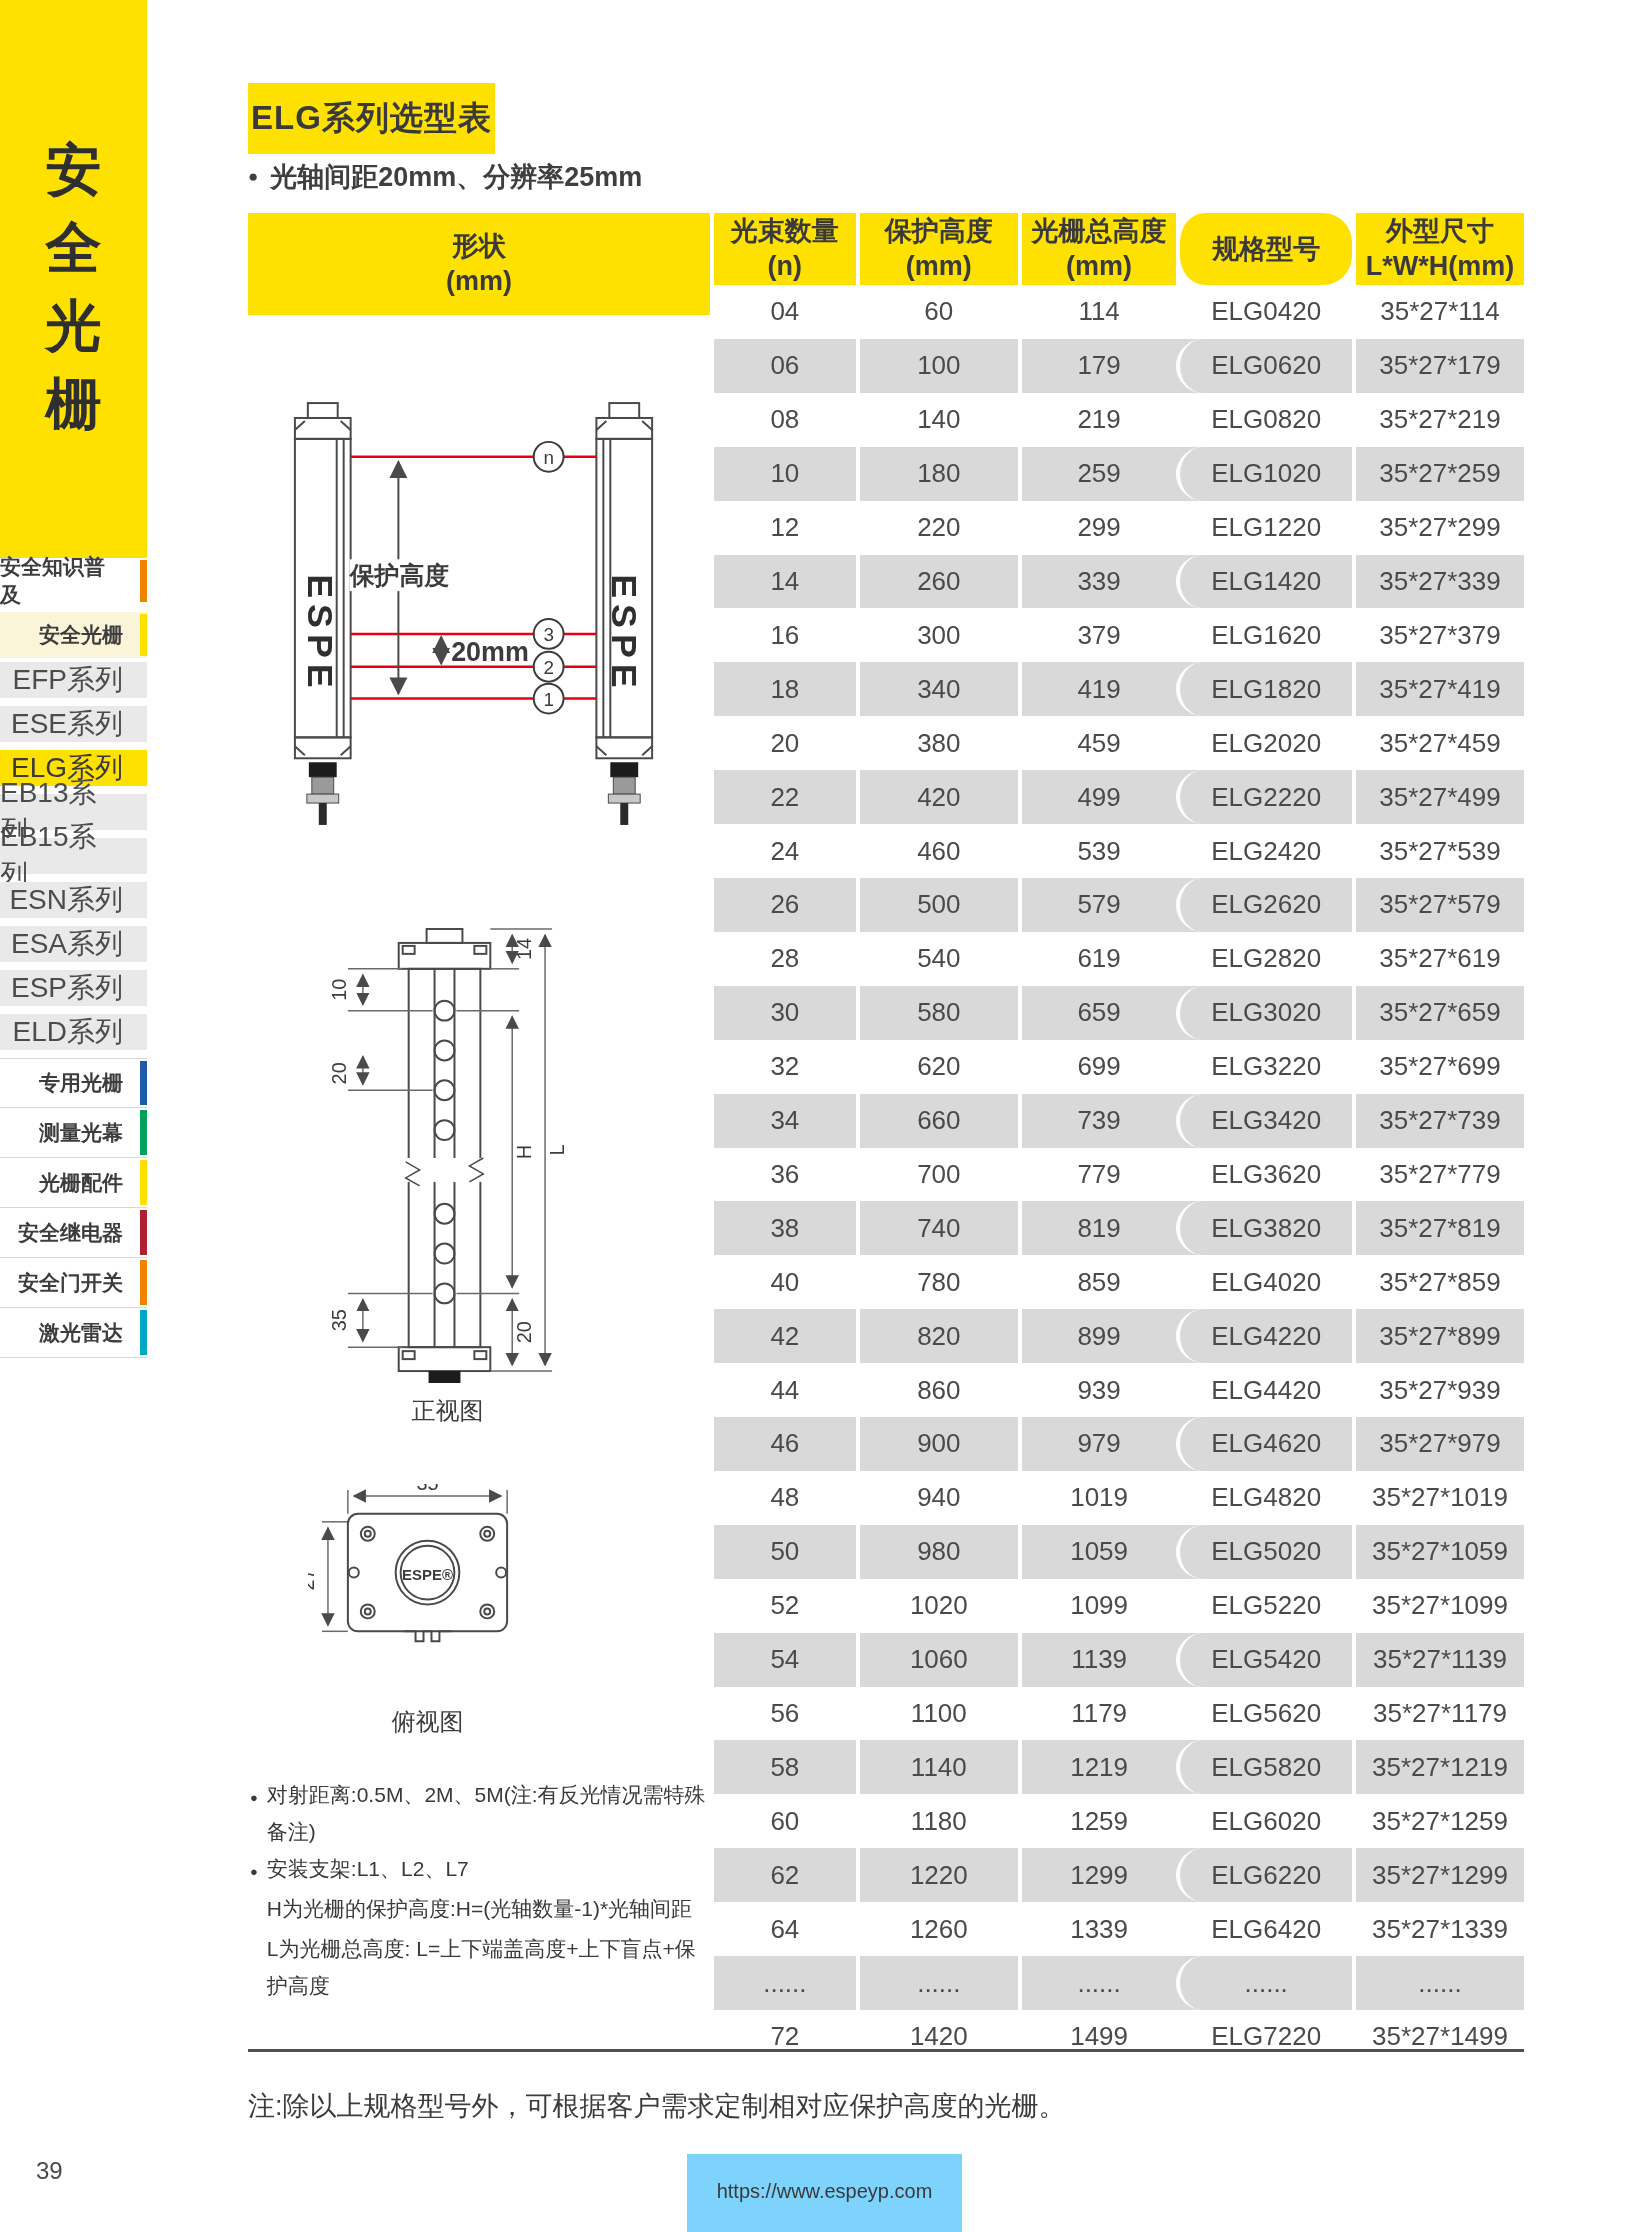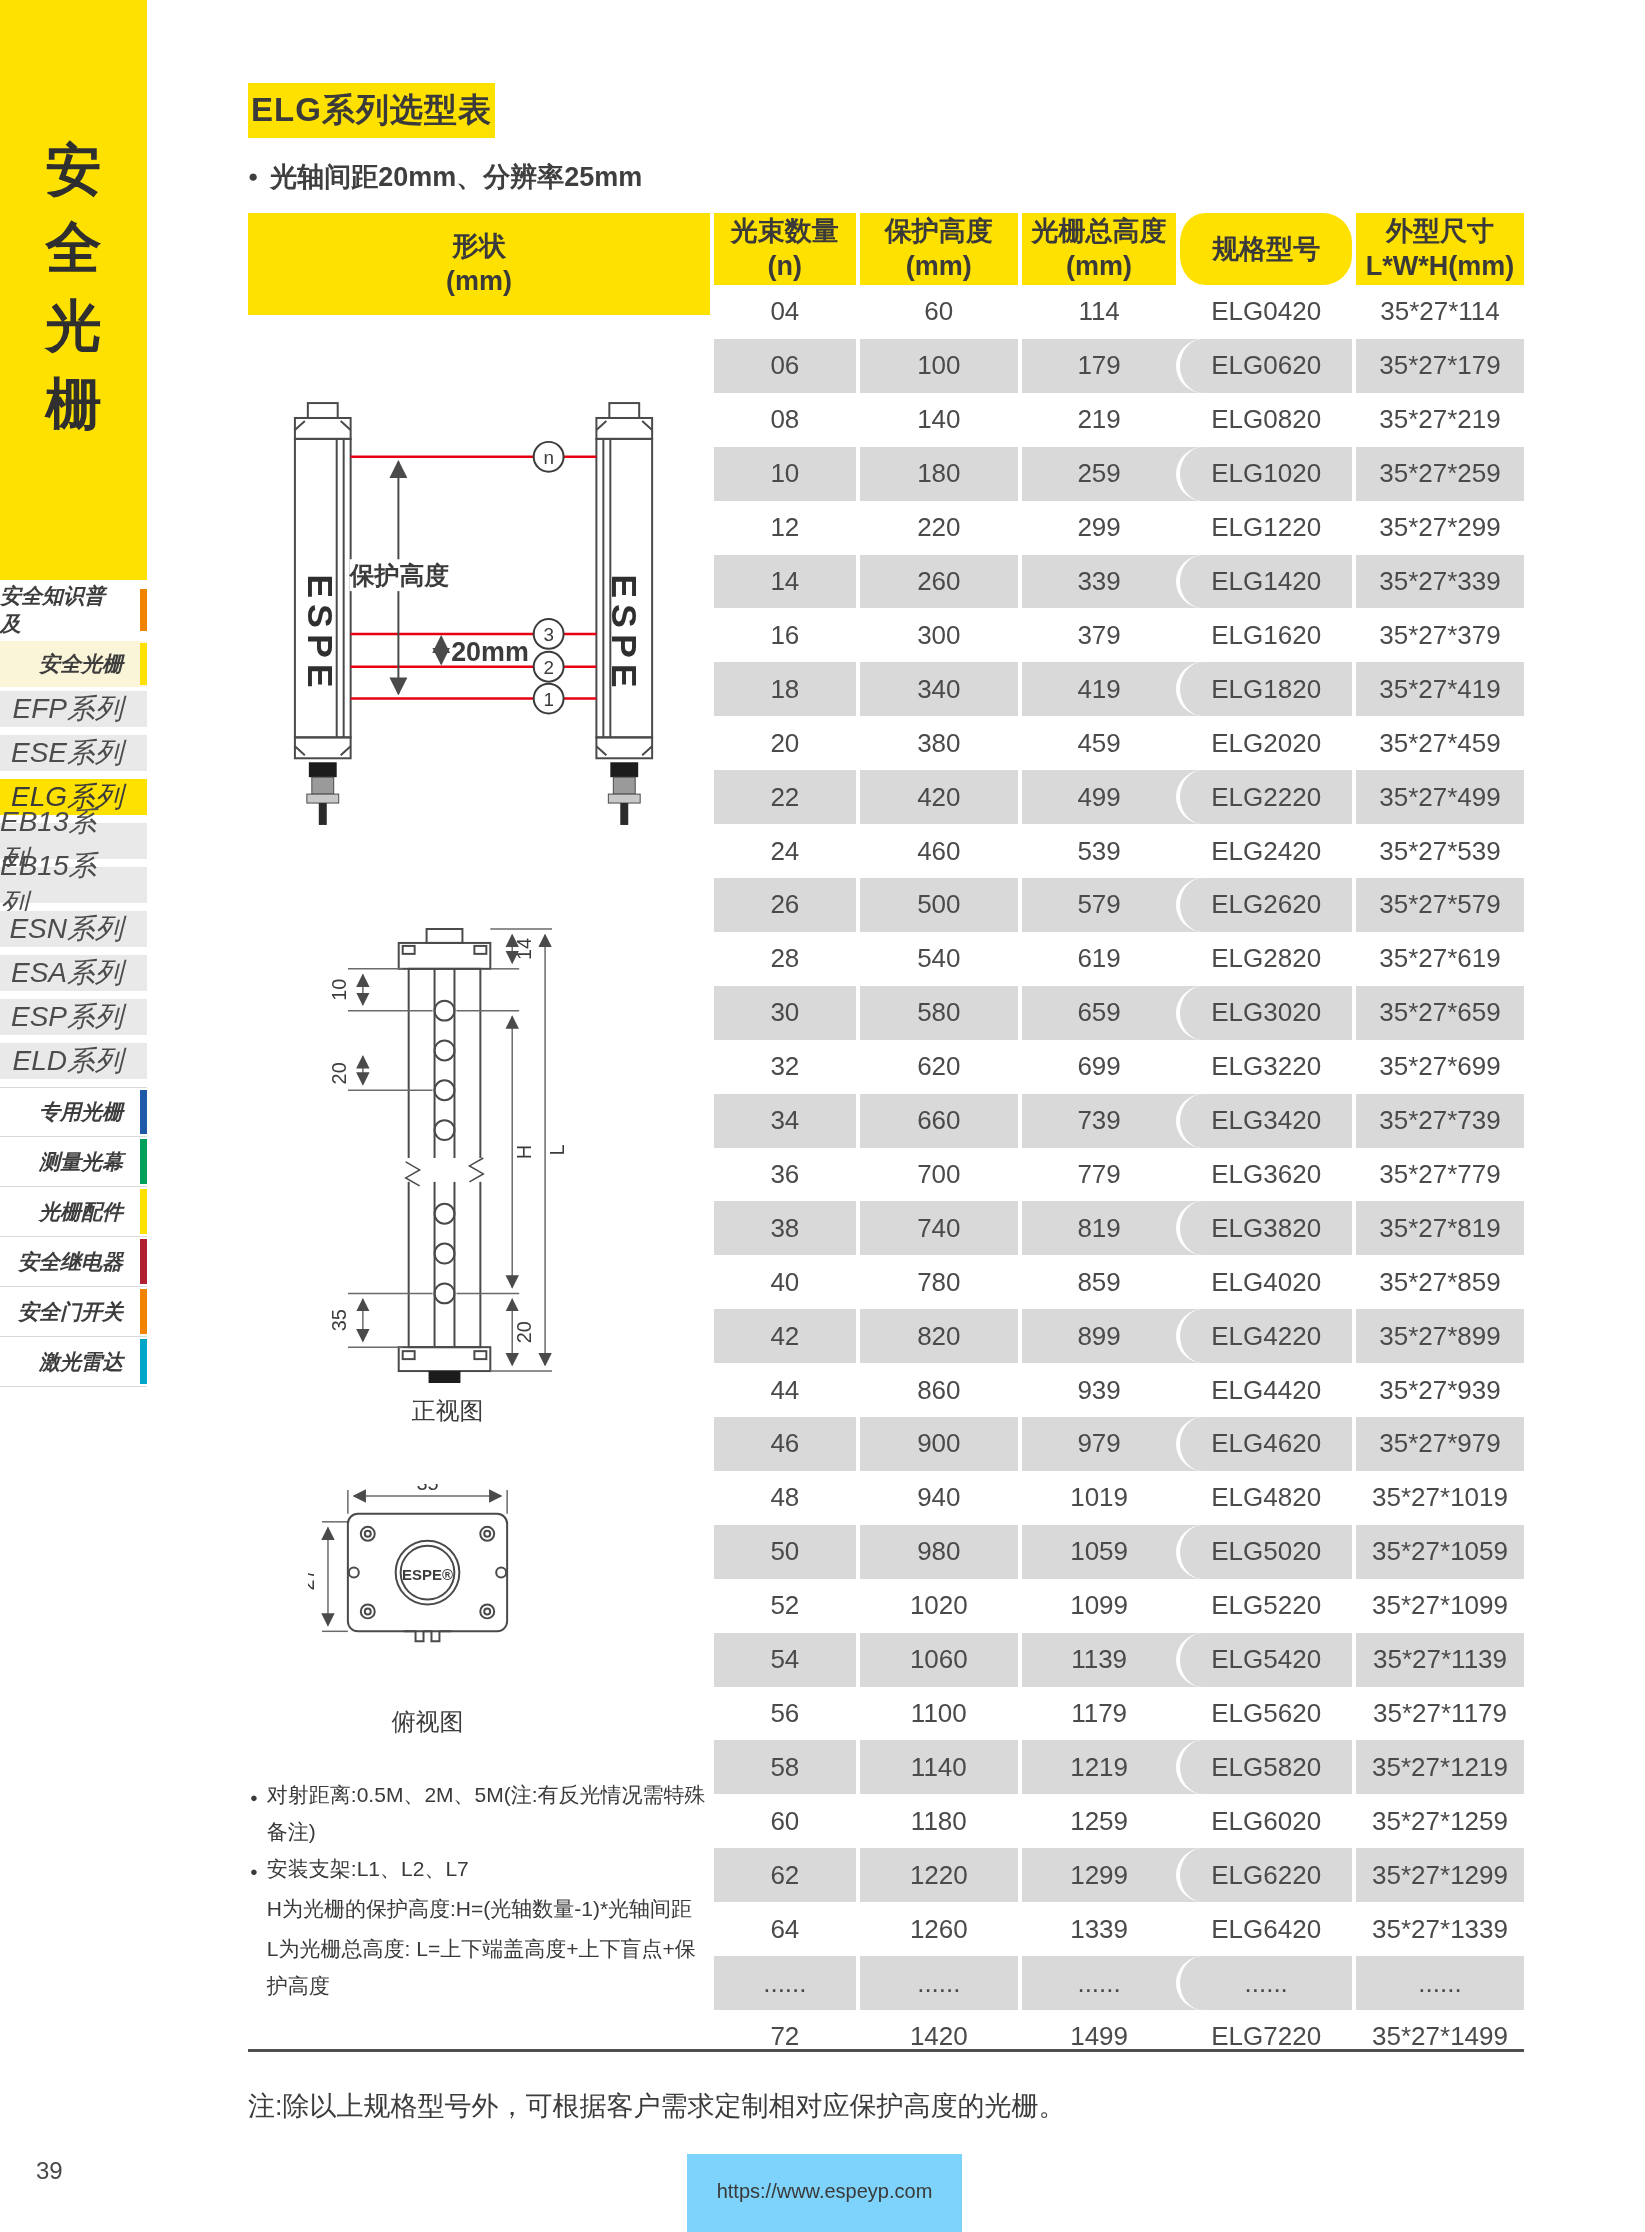--- a/index.html
+++ b/index.html
@@ -4,33 +4,33 @@
 <style>
   html,body{margin:0;padding:0;background:#ffffff;}
   .page{position:relative;width:1646px;height:2233px;background:#ffffff;overflow:hidden;}
   .page *{box-sizing:border-box;margin:0;padding:0;font-family:"Liberation Sans","DejaVu Sans",sans-serif;}
 
   
   .sidebar{position:absolute;left:0;top:0;width:147px;height:2233px;background:#ffffff;}
   .brand{position:absolute;left:0;top:0;width:147px;height:580px;background:#ffe100;}
   .brand-title{position:absolute;top:131px;left:0;right:0;margin:0 auto;width:58px;
     font-size:56px;line-height:78px;font-weight:bold;color:#2f2f2f;word-break:break-all;text-align:center;}
-  .nav{position:absolute;top:587px;left:0;width:134px;font-style:italic;}
+  .nav{position:absolute;top:558px;left:0;width:134px;}
   .nav-item{position:relative;width:147px;display:flex;align-items:center;justify-content:flex-end;
     padding-right:24px;color:#3d3d3d;cursor:default;}
   .nav-item .accent{position:absolute;right:0;top:2px;bottom:2px;width:7px;}
   .nav-item.top{height:46px;margin-bottom:8px;background:#ffffff;font-weight:bold;font-size:21px;}
   .nav-item.cream{height:46px;margin-bottom:4px;background:#faf4d8;font-weight:bold;font-size:21px;}
   .nav-item.series{height:36px;margin-bottom:8px;background:#e9e9e9;font-weight:normal;font-size:28px;color:#4c4c4c;}
   .nav-item.series.active{background:#ffe100;color:#3a3a3a;}
   .nav-item.group{height:50px;background:#ffffff;font-weight:bold;font-size:21px;border-bottom:1px solid #d9d9d9;}
   .nav-item.group.first{border-top:1px solid #d9d9d9;}
 
   
-  .title-badge{position:absolute;left:248px;top:83px;width:247px;height:55px;background:#ffe100;
+  .title-badge{position:absolute;left:248px;top:83px;width:247px;height:71px;background:#ffe100;
     display:flex;align-items:center;justify-content:center;font-size:33px;font-weight:bold;color:#3a3a3a;letter-spacing:1px;}
   .spec-line{position:absolute;left:248px;top:159px;font-size:27px;font-weight:bold;color:#3f3f3f;display:flex;align-items:center;}
   .spec-line .dot{font-size:17px;margin-right:12px;color:#3f3f3f;}
 
   
   .sel-table{position:absolute;left:248px;top:213px;width:1276px;height:1851px;display:flex;}
   .th{background:#ffe100;color:#3a3a3a;font-weight:bold;font-size:27px;line-height:35px;
     display:flex;flex-direction:column;align-items:center;justify-content:center;text-align:center;}
   .th span:empty{display:none;}
   .col-shape{width:462px;display:flex;flex-direction:column;}

